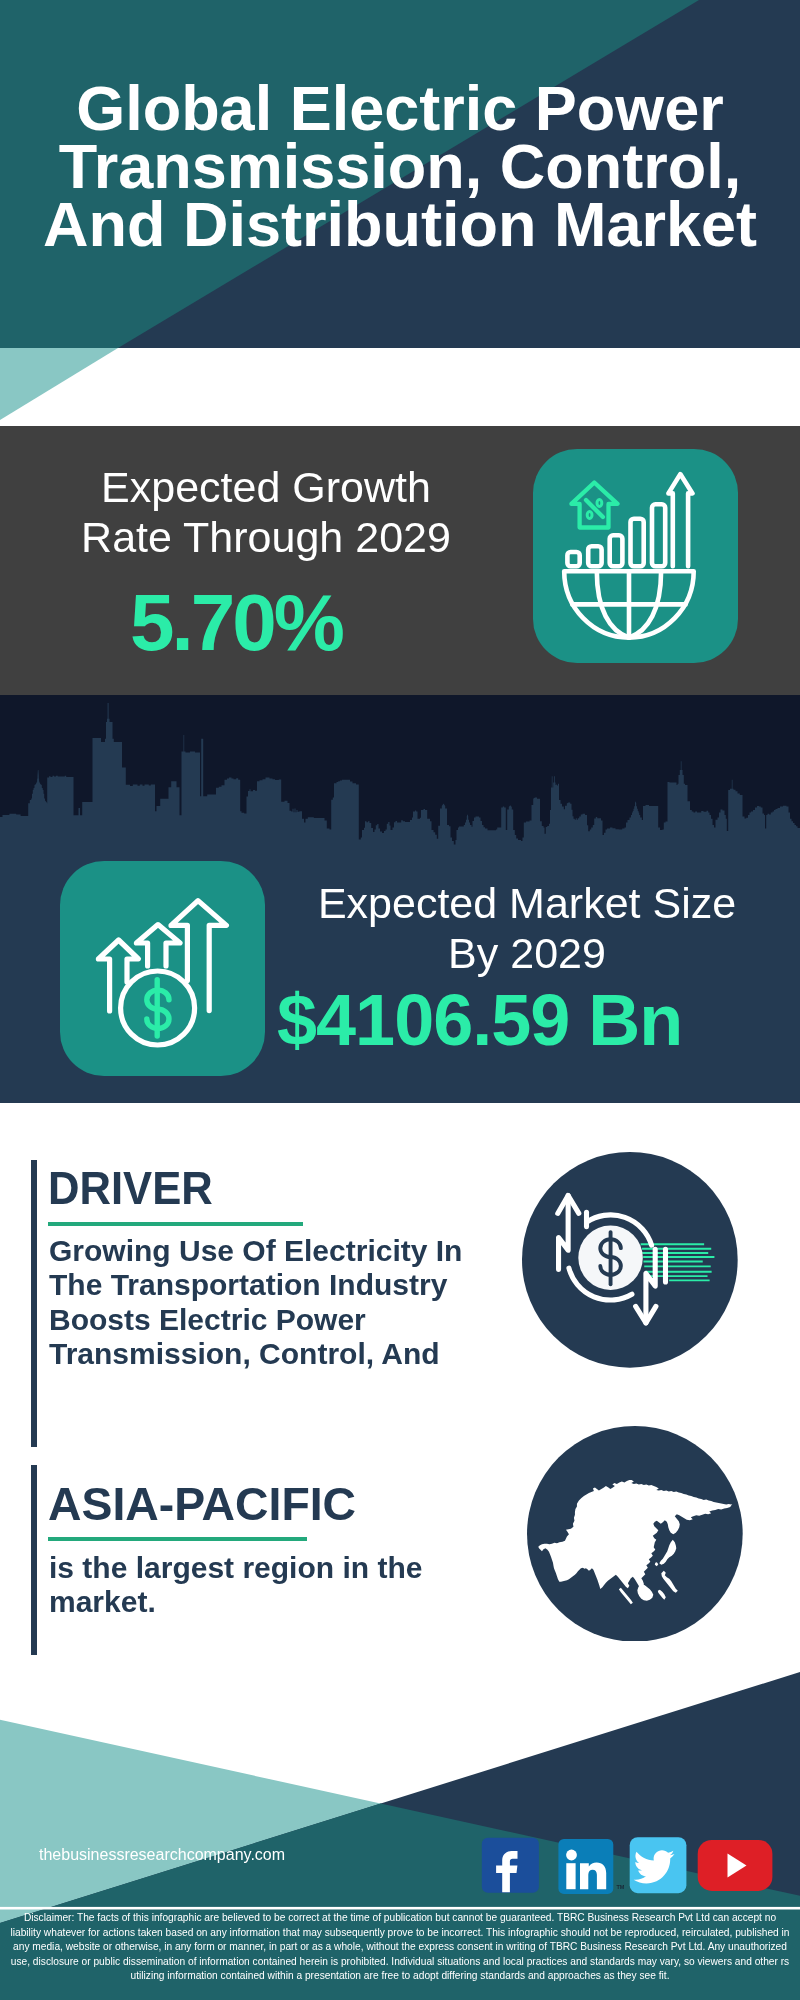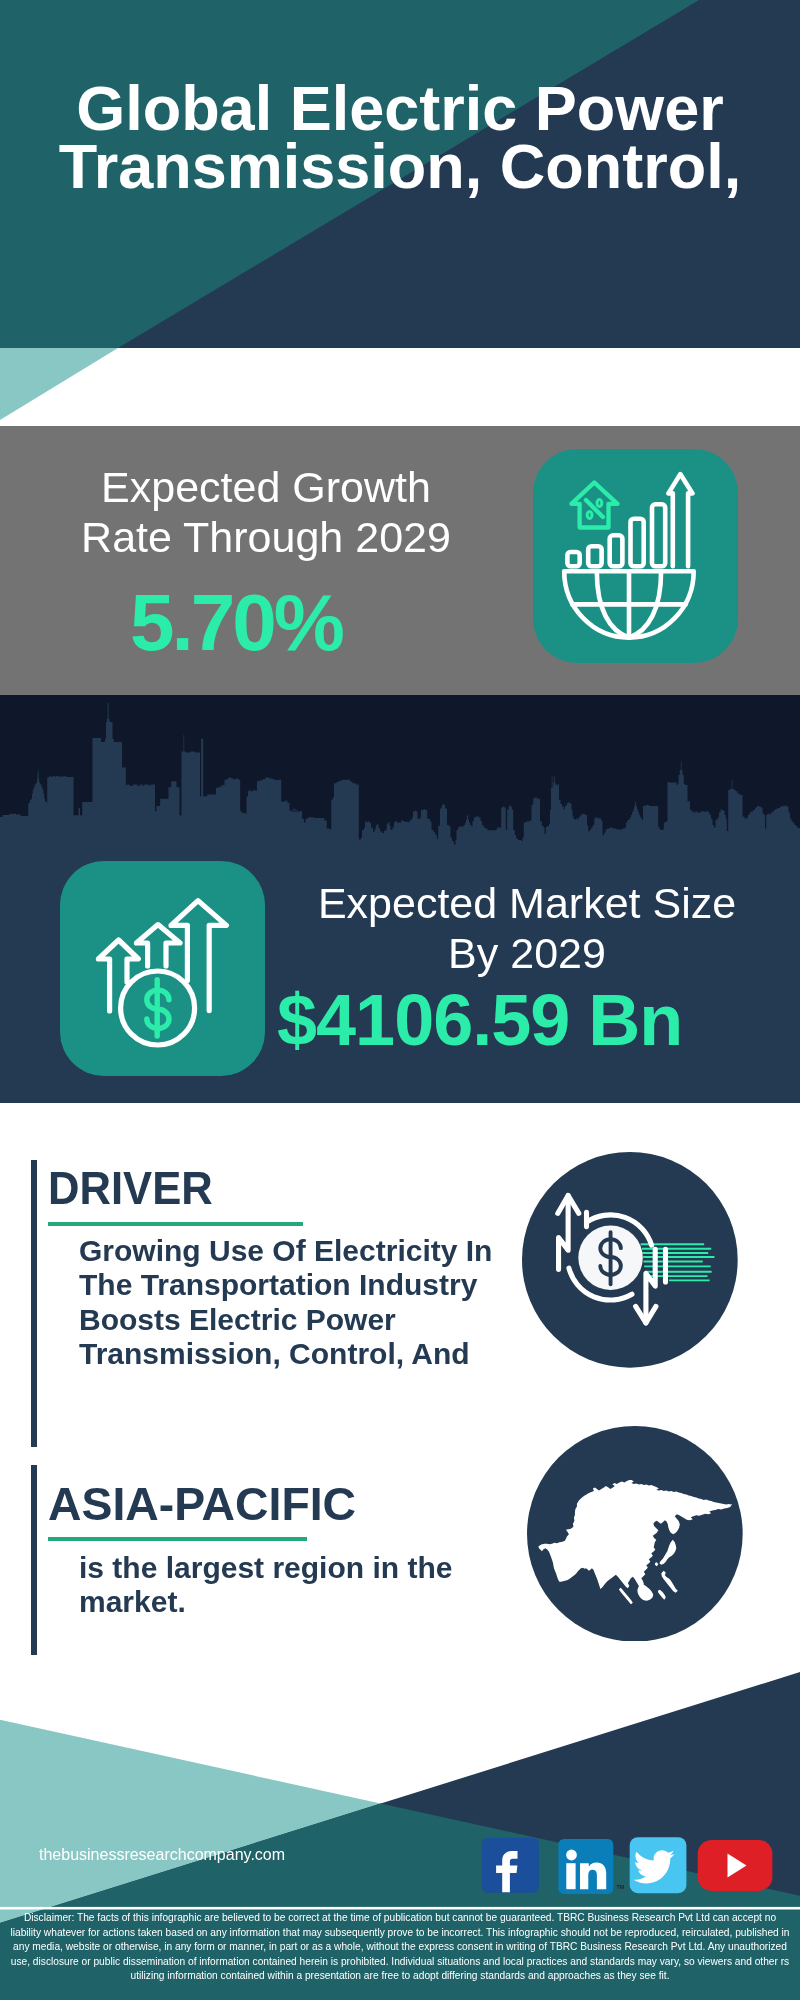--- a/index.html
+++ b/index.html
@@ -8,21 +8,21 @@
   .abs{position:absolute;}
   svg{display:block;}
 
   
   #hero{left:0;top:0;width:800px;height:426px;}
   #hero-shapes{position:absolute;left:0;top:0;}
   #hero-title{position:absolute;left:0;top:79px;width:800px;text-align:center;
     font-weight:bold;font-size:63px;line-height:58px;color:#ffffff;letter-spacing:0px;}
 
   
-  #growth{left:0;top:426px;width:800px;height:269px;background:#737373;}
+  #growth{left:0;top:426px;width:800px;height:269px;background:#404040;}
   #growth-label{position:absolute;left:16px;top:35.9px;width:500px;text-align:center;
     font-size:43px;line-height:50px;color:#ffffff;}
   #growth-value{position:absolute;left:-14px;top:157px;width:500px;text-align:center;
     font-size:80px;line-height:80px;letter-spacing:-3px;font-weight:bold;color:#2BECA8;}
   #growth-icon{position:absolute;left:533px;top:23px;width:205px;height:214px;}
 
   
   #city{left:0;top:695px;width:800px;height:408px;background:#0f172a;}
   #city-sky{position:absolute;left:0;top:0;width:800px;height:408px;}
   #market-icon{position:absolute;left:60px;top:166px;width:205px;height:215px;}
@@ -30,21 +30,21 @@
     font-size:43px;line-height:50px;color:#ffffff;}
   #market-value{position:absolute;left:277px;top:285px;width:500px;text-align:left;
     font-size:72px;line-height:80px;letter-spacing:-1px;font-weight:bold;color:#2BECA8;}
 
   
   .block-bar{position:absolute;left:31.2px;width:5.6px;background:#243A52;}
   .block-h{position:absolute;left:47.5px;font-weight:bold;color:#243A52;
     font-size:47px;line-height:47px;white-space:nowrap;transform-origin:left top;}
   .rule{position:absolute;left:47.6px;height:4px;background:#23A97C;}
   .block-p{position:absolute;left:49px;font-weight:bold;color:#243A52;
-    font-size:30px;line-height:34.2px;margin-left:30px;}
+    font-size:30px;line-height:34.2px;}
   #driver-bar{top:1160px;height:287px;}
   #driver-h{top:1163.5px;transform:scaleX(0.928);}
   #driver-rule{top:1221.6px;width:255.5px;}
   #driver-p{top:1234.1px;}
   #region-bar{top:1465px;height:209px;}
   #region-h{top:1479.7px;transform:scaleX(0.986);}
   #region-rule{top:1536.5px;width:259.6px;}
   #region-p{top:1550.8px;}
   #driver-circle{left:521.9px;top:1152.4px;width:215.7px;height:215.7px;}
   #region-circle{left:527.1px;top:1425.5px;width:215.7px;height:215.7px;}
@@ -64,20 +64,21 @@
   <div class="abs" id="hero">
     <svg id="hero-shapes" width="800" height="426" viewBox="0 0 800 426">
       <rect x="0" y="0" width="800" height="348" fill="#1F6369"></rect>
       <polygon points="699,0 800,0 800,348 118,348 699,0" fill="#243A52"></polygon>
       <rect x="0" y="348" width="800" height="78" fill="#ffffff"></rect>
       <polygon points="0,348 118,348 0,420" fill="#89C7C4"></polygon>
     </svg>
     <div id="hero-title">
       <div>Global Electric Power</div>
       <div>Transmission, Control,</div>
+      <div>And Distribution Market</div>
     </div>
   </div>
 
   <div class="abs" id="growth">
     <div id="growth-label">
       <div>Expected Growth</div>
       <div>Rate Through 2029</div>
     </div>
     <div id="growth-value">5.70%</div>
     <svg id="growth-icon" width="205" height="214" viewBox="0 0 205 214">

